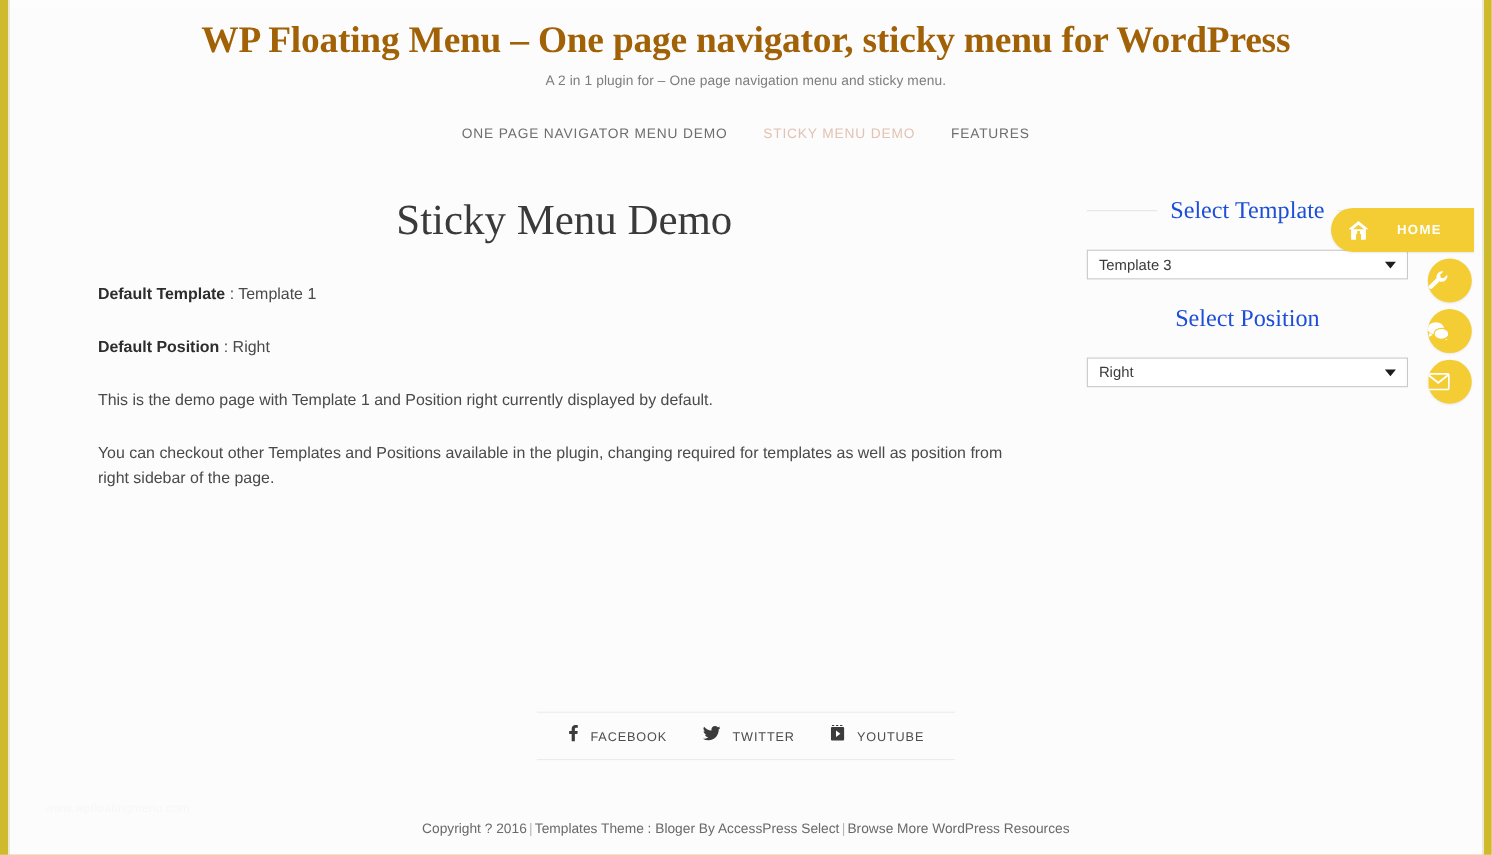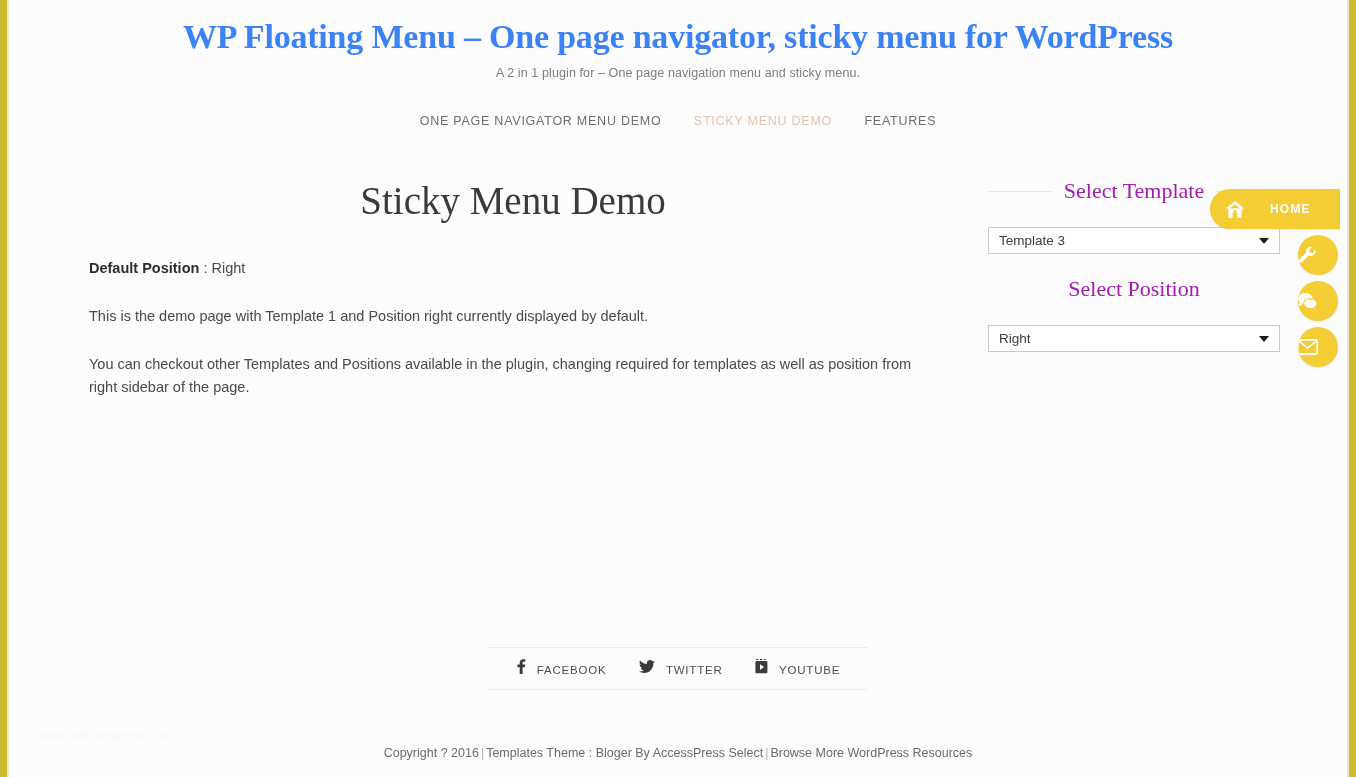--- a/index.html
+++ b/index.html
@@ -29,21 +29,21 @@
     overflow: hidden;
   }
 
   
   .site-header { padding-top: 4px; text-align: center; }
   .site-title {
     font-family: "Liberation Serif", serif;
     font-weight: bold;
     font-size: 34px;
     line-height: 44px;
-    color: #3b82f6;
+    color: #a16207;
     letter-spacing: -0.2px;
     margin: 0;
     padding-top: 4px;
   }
   .site-desc {
     font-size: 12.5px;
     color: #7d7d7d;
     margin: 7px 0 0 0;
     letter-spacing: 0.1px;
   }
@@ -90,21 +90,21 @@
   .entry-content p { margin: 0 0 10px 0; padding-top: 15px; }
   .entry-content p:first-child { padding-top: 27px; }
   .entry-content strong { color: #2d2d2d; font-weight: bold; }
 
   
   .widget { margin-bottom: 22px; }
   .widget-title {
     font-family: "Liberation Serif", serif;
     font-size: 22px;
     font-weight: normal;
-    color: #a21caf;
+    color: #1d4ed8;
     text-align: center;
     margin: 0 0 23px 0;
     position: relative;
     line-height: 26px;
   }
   .widget-title::before {
     content: "";
     position: absolute;
     left: 0; right: 0; top: 50%;
     height: 1px;
@@ -267,20 +267,21 @@
         <a href="#">FEATURES</a>
       </nav>
     </header>
 
     <div class="content-wrap">
 
       <main class="main-col">
         <h2 class="entry-title">Sticky Menu Demo</h2>
 
         <div class="entry-content">
+          <p><strong>Default Template</strong><span> : Template 1</span></p>
           <p><strong>Default Position</strong><span> : Right</span></p>
           <p>This is the demo page with Template 1 and Position right currently displayed by default.</p>
           <p>You can checkout other Templates and Positions available in the plugin, changing required for templates as well as position from right sidebar of the page.</p>
         </div>
       </main>
 
       <aside class="side-col">
 
         <section class="widget">
           <h3 class="widget-title"><span>Select Template</span></h3>

